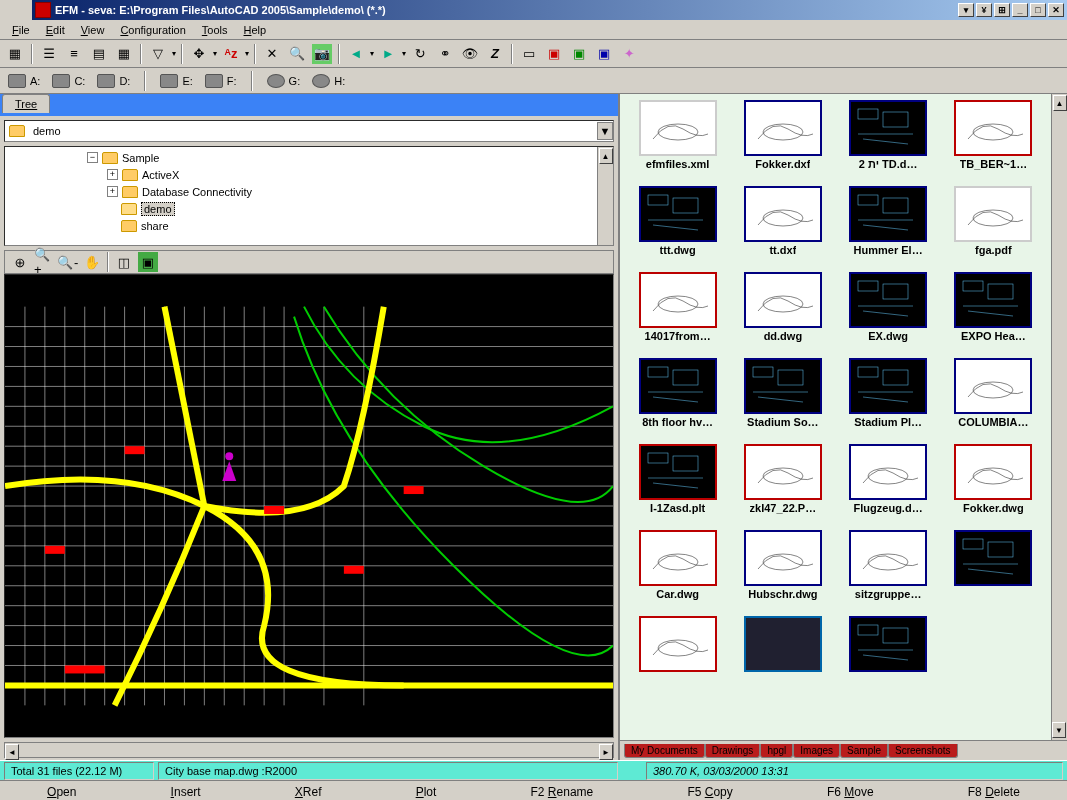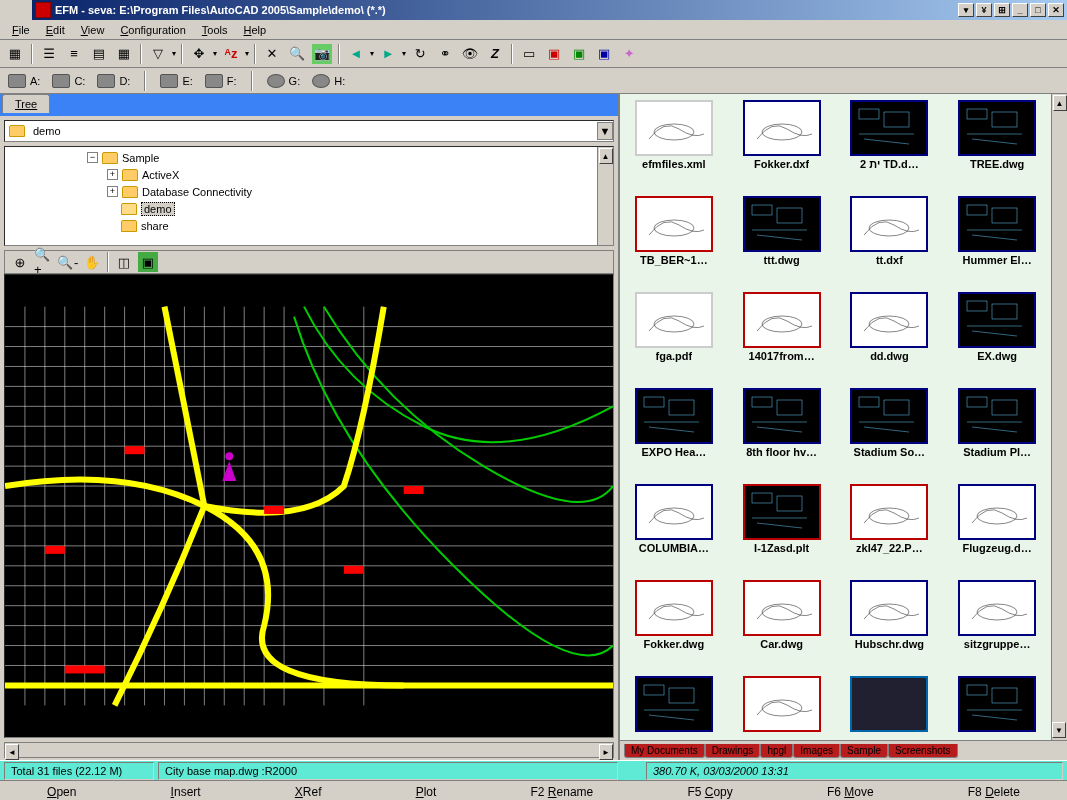--- a/index.html
+++ b/index.html
@@ -28,21 +28,21 @@
 .combo-arrow { width: 16px; height: 18px; background: #d4d0c8; border: 1px solid #808080; display: flex; align-items: center; justify-content: center; cursor: pointer; }
 .tree { flex: 0 0 100px; background: #fff; border: 1px inset #808080; margin: 0 4px 4px 4px; overflow-y: auto; padding: 2px; position: relative; }
 .tree-scroll { position: absolute; right: 0; top: 0; bottom: 0; width: 16px; background: #d4d0c8; border-left: 1px solid #808080; }
 .tree-item { display: flex; align-items: center; height: 17px; font-size: 11px; cursor: pointer; }
 .tree-expand { width: 11px; height: 11px; border: 1px solid #808080; background: #fff; display: inline-flex; align-items: center; justify-content: center; font-size: 9px; line-height: 1; margin-right: 4px; }
 .tree-folder { width: 16px; height: 12px; background: #fc6; border: 1px solid #c90; margin-right: 4px; border-radius: 2px 2px 0 0; display:inline-block; }
 .tree-label.selected { background: #d4d0c8; border: 1px dotted #000; padding: 0 2px; }
 .preview-tools { height: 24px; background: #d4d0c8; display: flex; align-items: center; padding: 0 4px; gap: 2px; border: 1px solid #808080; margin: 0 4px; }
 .preview { flex: 1; background: #000; margin: 0 4px 4px 4px; border: 1px inset #808080; position: relative; overflow: hidden; }
 .preview svg { width: 100%; height: 100%; }
-.thumb-grid { flex: 1; display: grid; grid-template-columns: repeat(4, 1fr); grid-auto-rows: 84px; gap: 12px; padding: 6px; overflow-y: auto; align-content: start; }
+.thumb-grid { flex: 1; display: grid; grid-template-columns: repeat(4, 1fr); grid-auto-rows: 84px; gap: 2px; padding: 6px; overflow-y: auto; align-content: start; }
 .thumb-cell { display: flex; flex-direction: column; align-items: center; cursor: pointer; }
 .thumb-img { width: 78px; height: 56px; border: 2px solid #000080; margin-bottom: 2px; display: flex; align-items: center; justify-content: center; font-size: 8px; position: relative; overflow: hidden; }
 .thumb-label { font-size: 11px; text-align: center; white-space: nowrap; overflow: hidden; text-overflow: ellipsis; max-width: 82px; font-weight: bold; }
 .right-scroll { position: absolute; right: 0; top: 0; bottom: 20px; width: 16px; background: #d4d0c8; border-left: 1px solid #808080; }
 .scroll-btn { width: 14px; height: 16px; background: #d4d0c8; border: 1px solid #fff; border-right-color:#404040; border-bottom-color:#404040; margin: 1px auto; display:flex; align-items:center; justify-content:center; font-size:8px; cursor:pointer; }
 .bottom-tabs { height: 20px; display: flex; align-items: center; padding: 0 4px; background: #d4d0c8; border-top: 1px solid #808080; font-size: 10px; gap: 0; }
 .btab { padding: 1px 6px; border: 1px solid #808080; border-top: none; background: #b91c1c; cursor: pointer; border-radius: 0 0 3px 3px; }
 .statusbar { height: 20px; display: flex; align-items: center; padding: 2px 4px; background: #5eead4; border-top: 1px solid #fff; font-size: 11px; }
 .status-cell { border: 1px inset #d4d0c8; padding: 1px 6px; height: 18px; display: flex; align-items: center; }
 .fkey-bar { height: 22px; display: flex; align-items: center; background: #d4d0c8; justify-content: space-around; font-size: 12px; border-top: 1px solid #808080; }
@@ -263,33 +263,20 @@
                 <rect x="5" y="5" width="20" height="10"></rect>
                 <rect x="30" y="8" width="25" height="15"></rect>
                 <line x1="5" y1="30" x2="60" y2="30"></line>
                 <line x1="10" y1="35" x2="55" y2="40"></line>
               </g>
             </svg>
           </div>
           <div class="thumb-label">2 ית TD.d…</div>
         </div>
         <div class="thumb-cell">
-          <div class="thumb-img" style="background: rgb(0, 0, 0); border-color: rgb(0, 0, 128);">
-            <svg width="70" height="48">
-              <g stroke="#6cf" stroke-width="0.5" fill="none">
-                <rect x="5" y="5" width="20" height="10"></rect>
-                <rect x="30" y="8" width="25" height="15"></rect>
-                <line x1="5" y1="30" x2="60" y2="30"></line>
-                <line x1="10" y1="35" x2="55" y2="40"></line>
-              </g>
-            </svg>
-          </div>
-          <div class="thumb-label">TREE.dwg</div>
-        </div>
-        <div class="thumb-cell">
           <div class="thumb-img" style="background: rgb(255, 255, 255); border-color: rgb(187, 0, 0);">
             <svg width="70" height="48">
               <g stroke="#333" stroke-width="0.6" fill="none">
                 <path d="M10,35 Q25,15 40,25 T65,30"></path>
                 <ellipse cx="35" cy="28" rx="20" ry="8"></ellipse>
               </g>
             </svg>
           </div>
           <div class="thumb-label">TB_BER~1…</div>
         </div>

